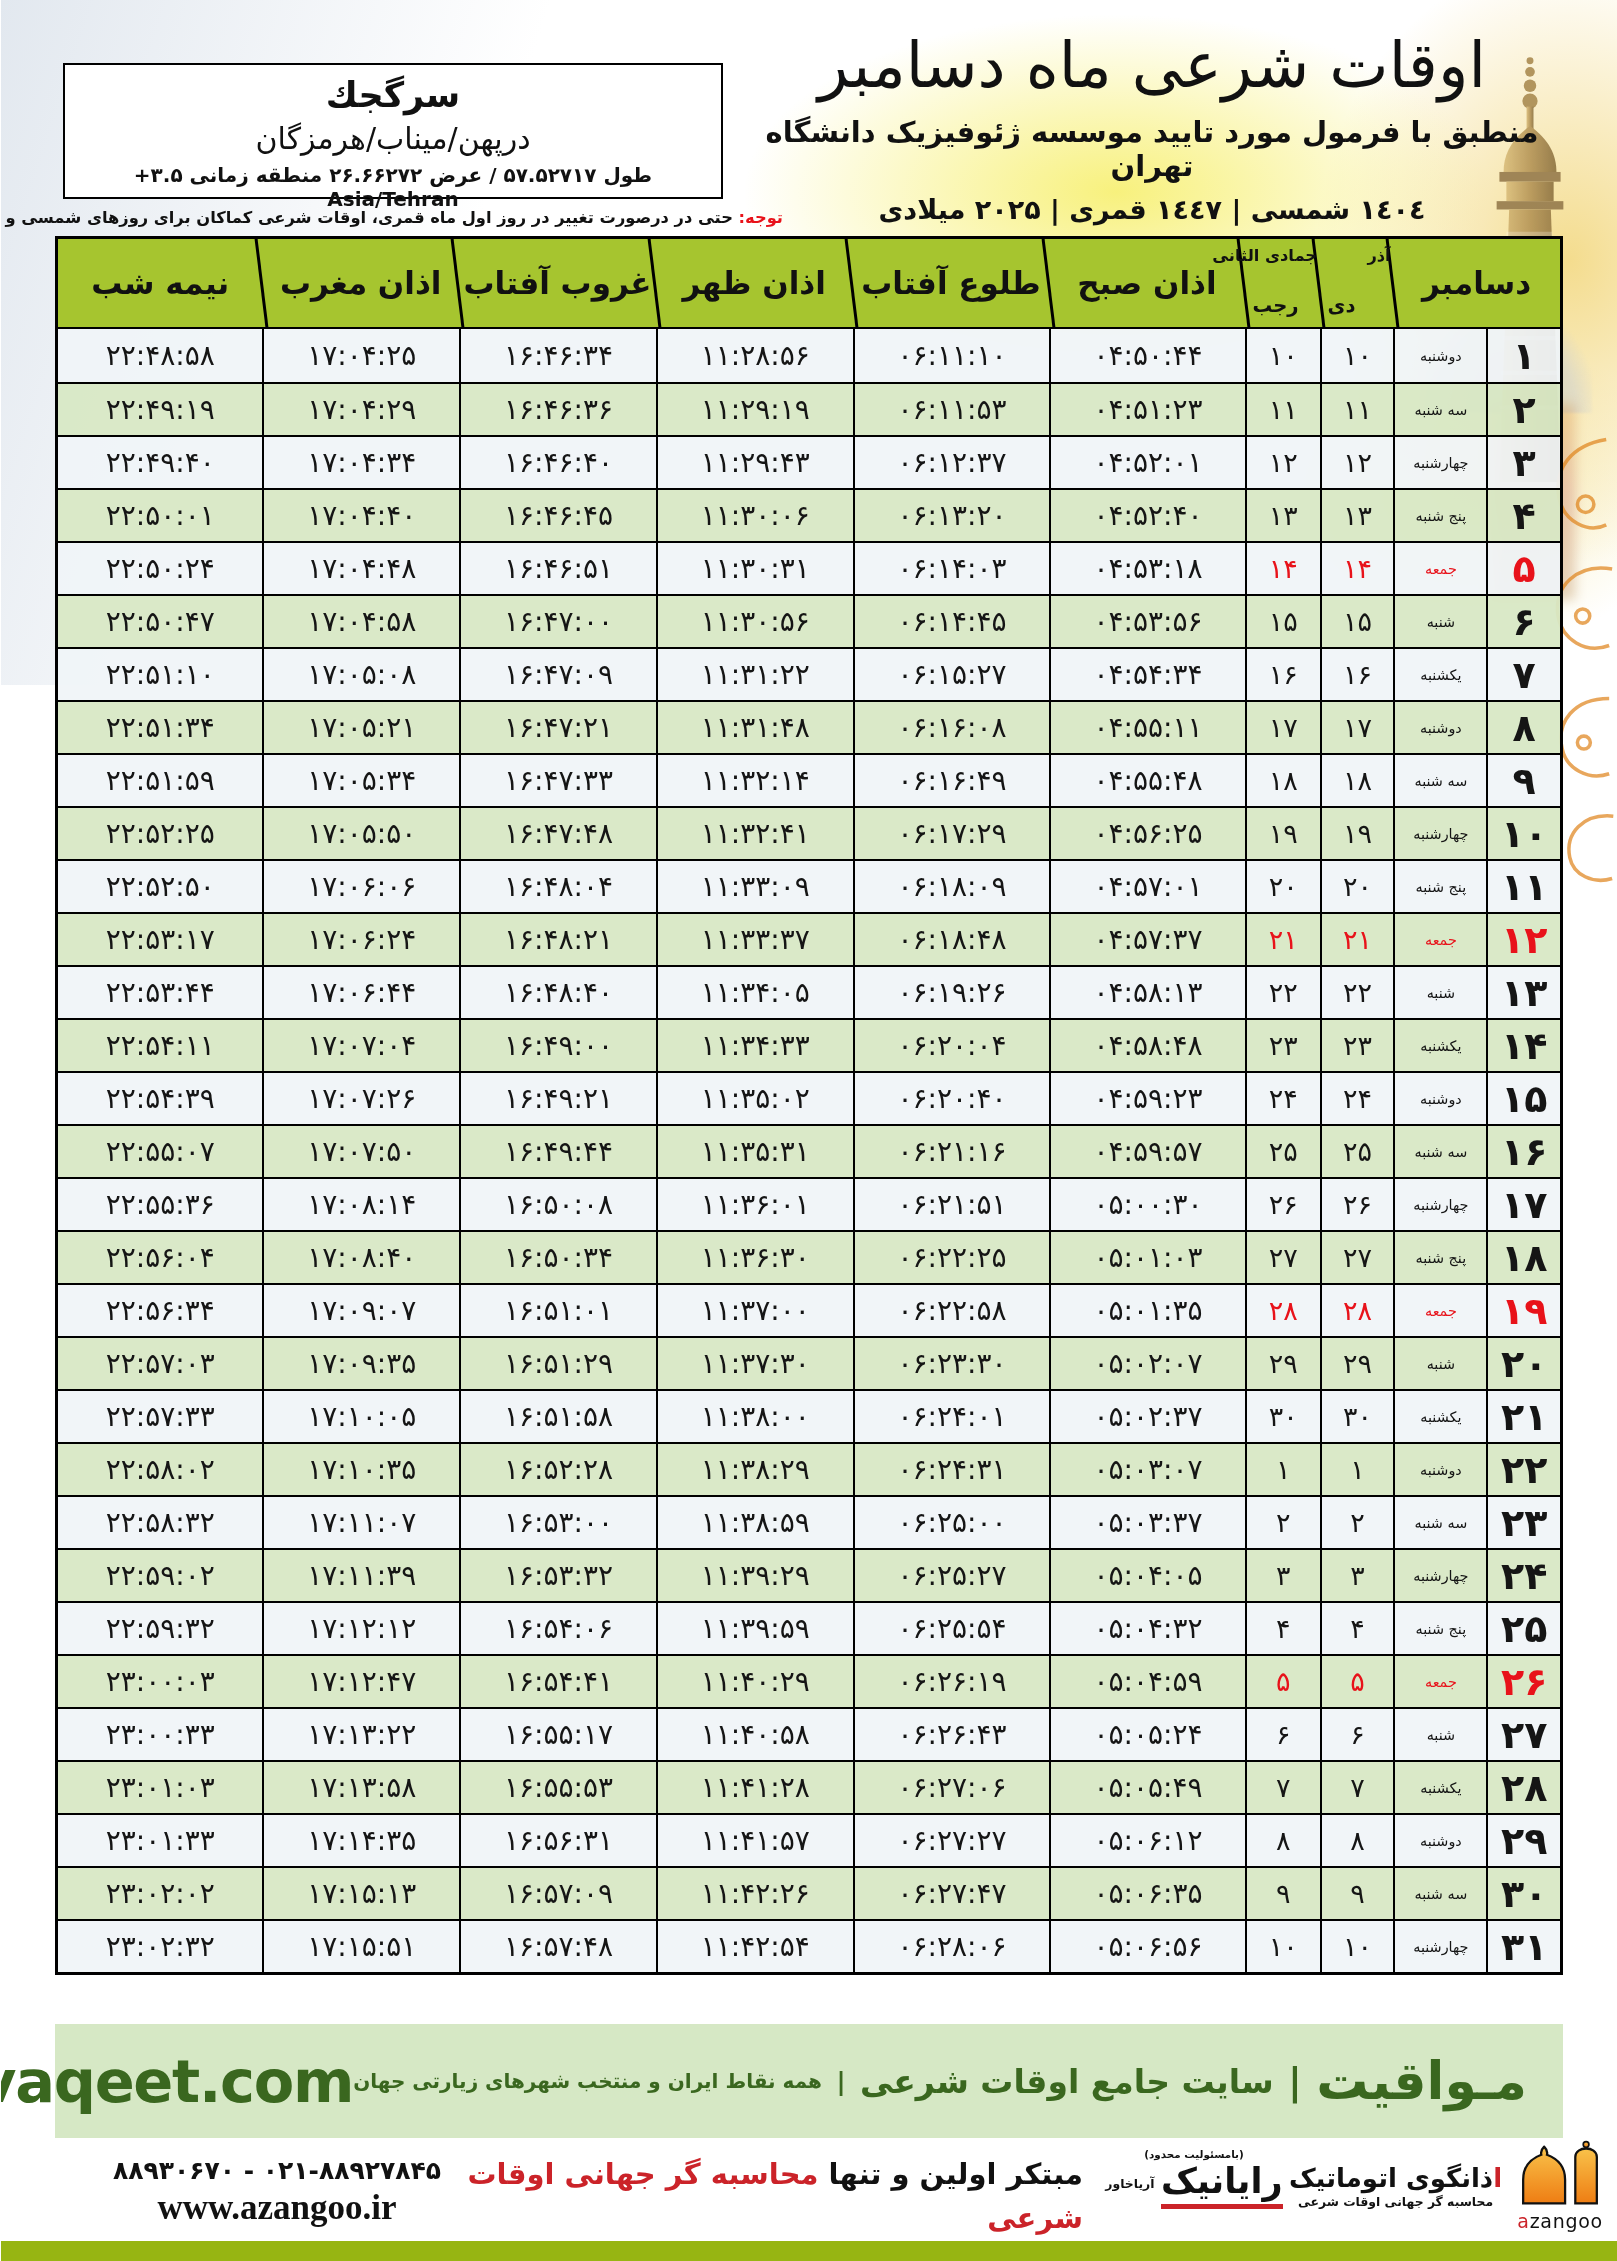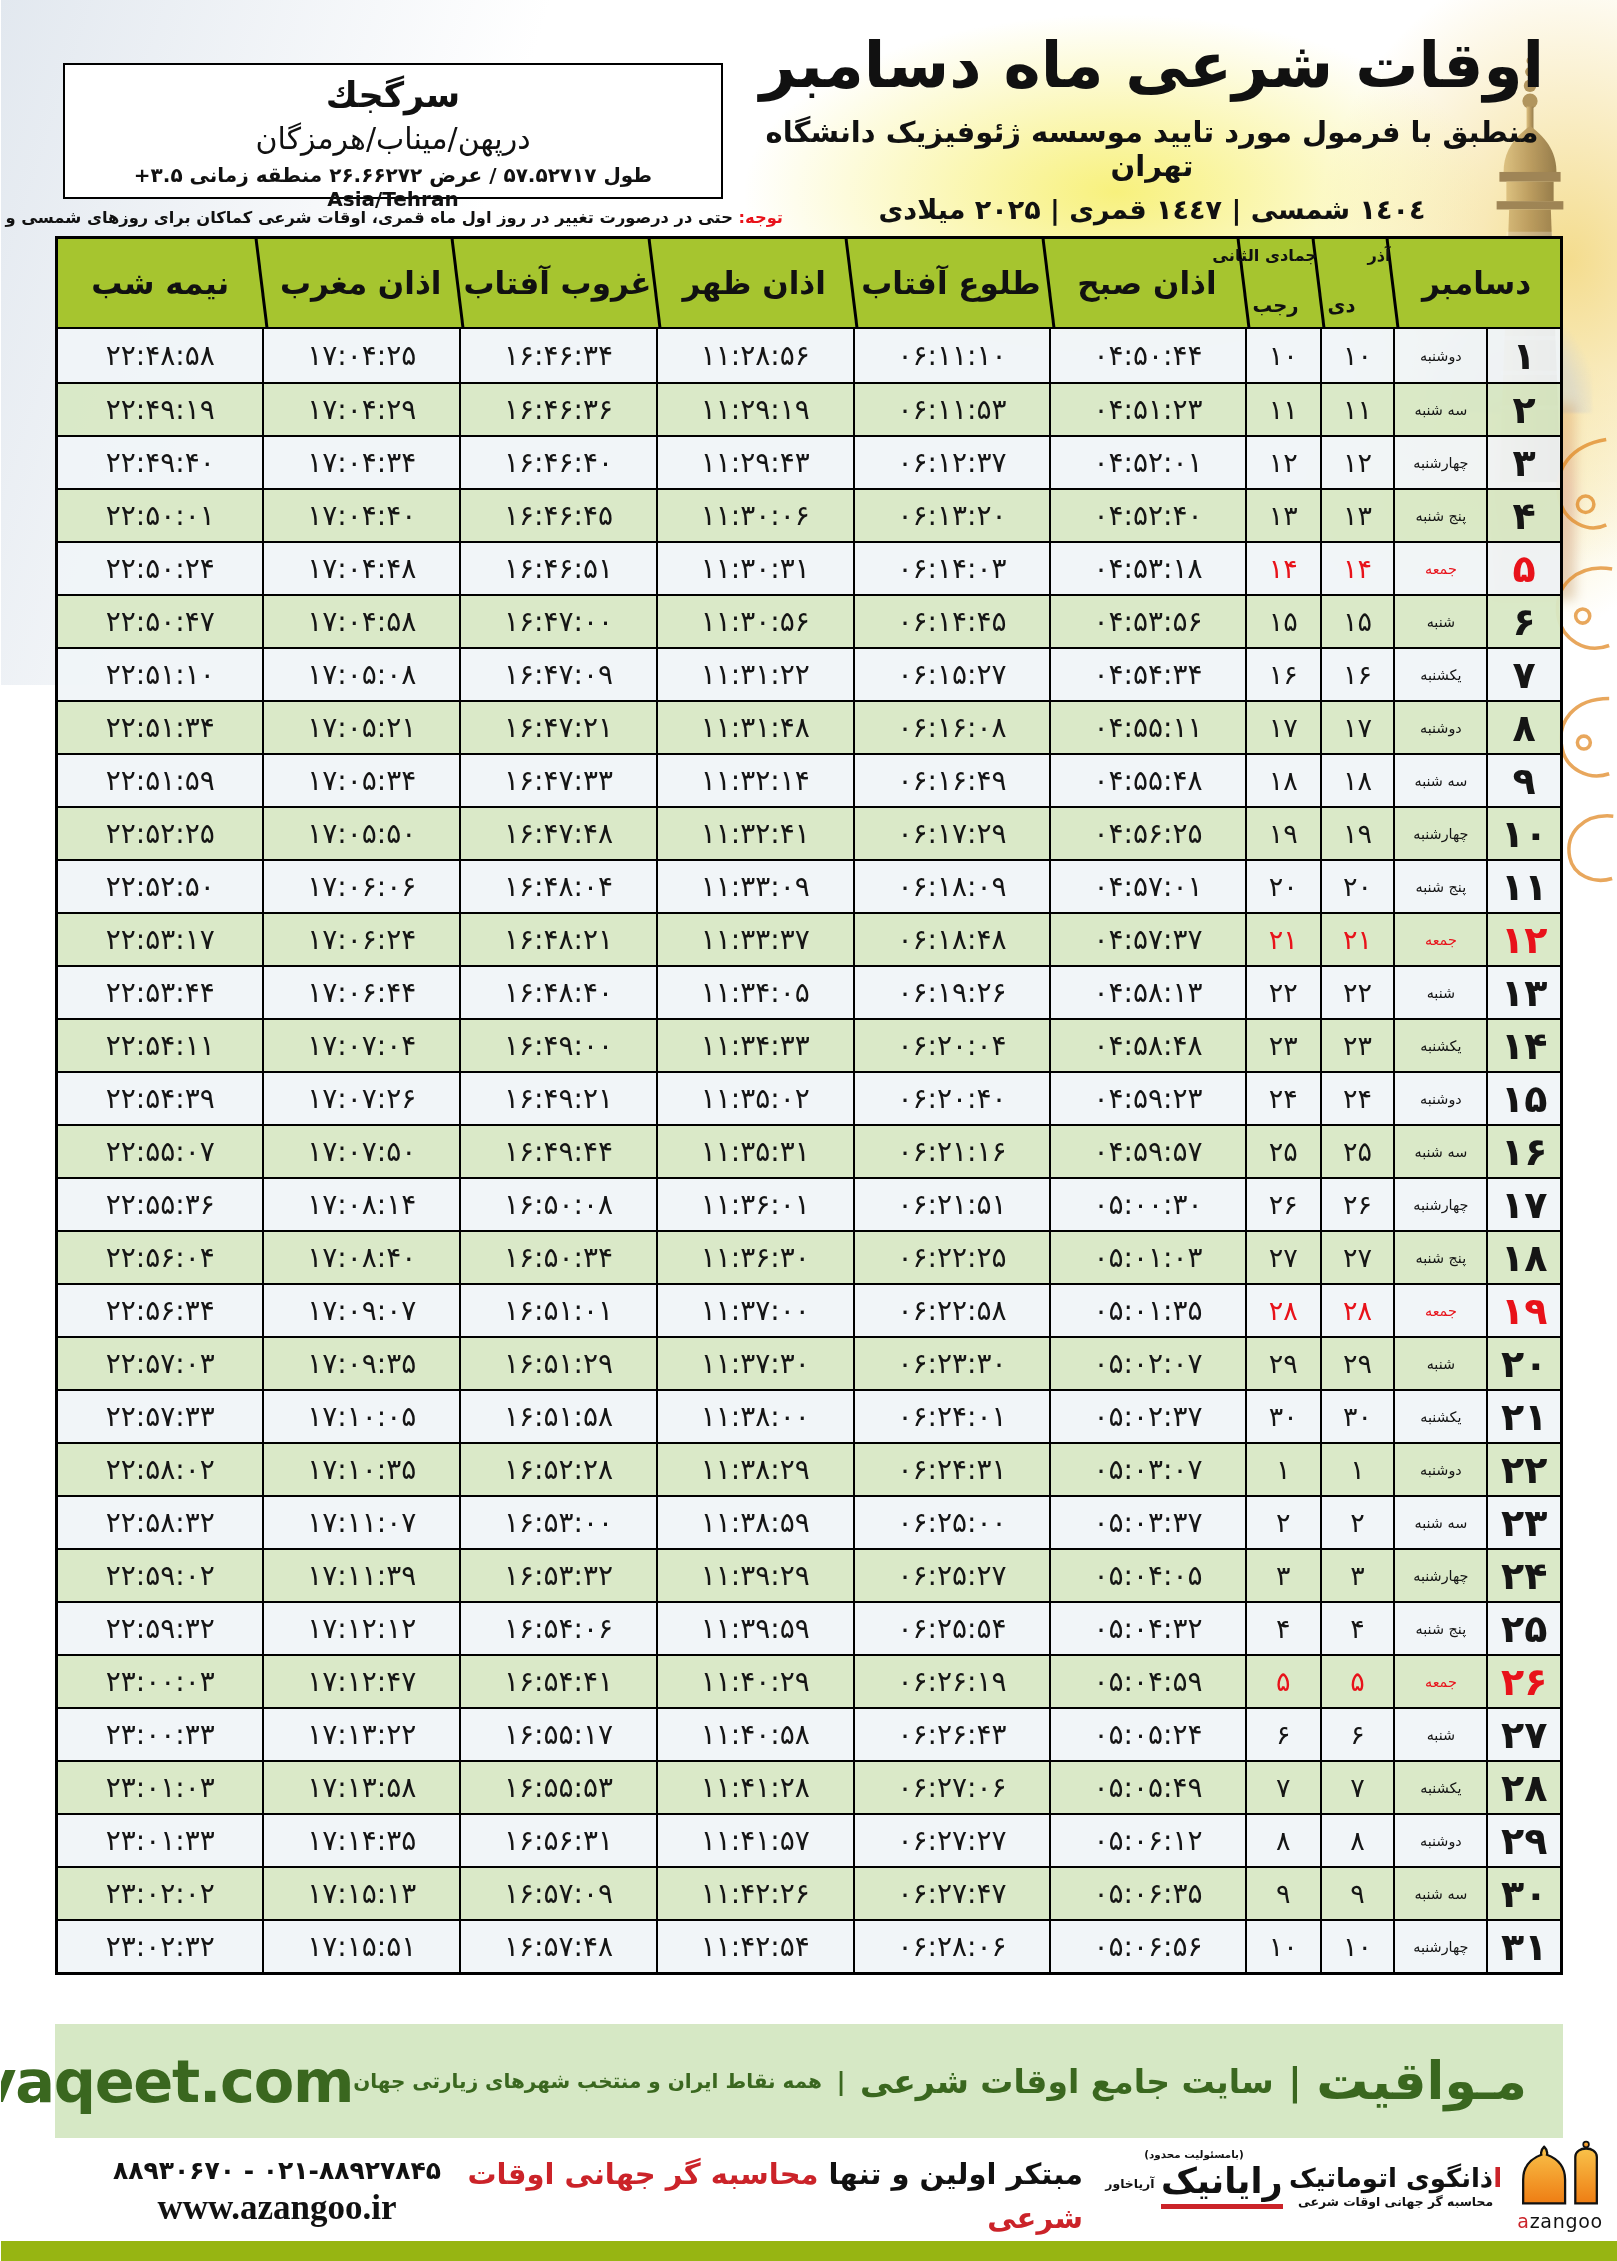--- a/index.html
+++ b/index.html
@@ -37,21 +37,21 @@
   
   .location-box {
     position:absolute; left:63px; top:63px; width:660px; height:136px; z-index:3;
     background:#ffffff; border:2.6px solid #000; text-align:center;
   }
   .loc-name   { font-size:35px; font-weight:bold; margin-top:10.4px; }
   .loc-region { font-size:30px; margin-top:5.2px; }
   .loc-coords { font-size:20px; font-weight:bold; margin-top:7.8px; }
   
   .title-block { position:absolute; left:744px; top:31px; width:816px; z-index:2; text-align:center; }
-  .main-title  { font-size:63px; font-weight:bold; line-height:1.12; }
+  .main-title  { font-size:63px; font-weight:normal; line-height:1.12; }
   .sub-title   { font-size:29px; font-weight:bold; margin-top:13px; }
   .cal-line    { font-size:27px; font-weight:bold; margin-top:11.7px; }
   
   .notice {
     position:absolute; left:51px; top:208px; width:732px; z-index:3;
     font-size:16.3px; font-weight:bold; white-space:nowrap; text-align:right;
   }
   .notice .red { color:#e8121a; }
   
   .ptable {

